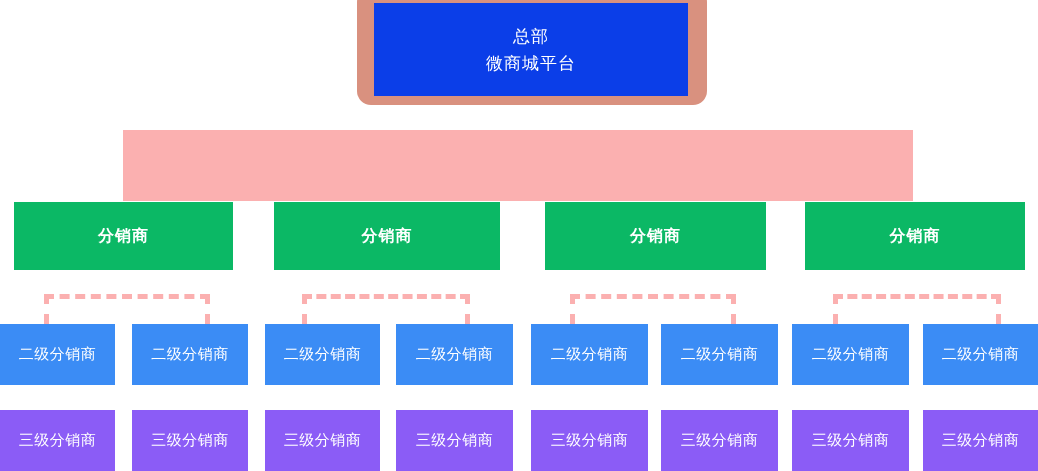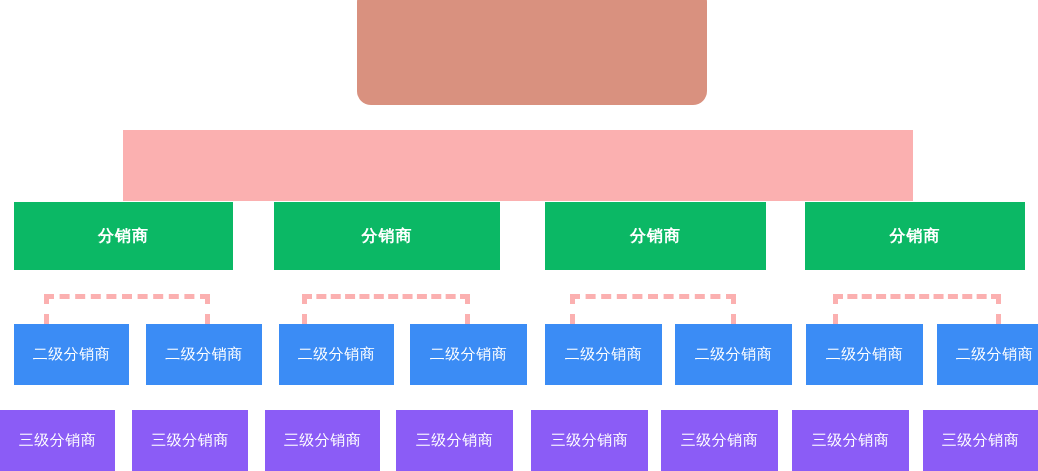--- a/index.html
+++ b/index.html
@@ -71,39 +71,42 @@
   
   .lvl2{
     position:absolute;
     top:324px;height:61px;
     background:#3b8cf5;
     color:#ffffff;
     display:flex;align-items:center;justify-content:center;
     font-size:15px;letter-spacing:0.5px;
     box-sizing:border-box;
     white-space:nowrap;
-    margin-left:14px;
   }
   .lvl3{
     position:absolute;
     top:410px;height:61px;
     background:#8b5cf6;
     color:#ffffff;
     display:flex;align-items:center;justify-content:center;
     font-size:15px;letter-spacing:0.5px;
     box-sizing:border-box;
     white-space:nowrap;
   }
 </style>
 </head>
 <body>
 
 <div id="chart">
 
   <div class="hq-outer"></div>
+  <div class="hq-inner">
+    <span>总部</span>
+    <span>微商城平台</span>
+  </div>
 
   <div class="pink-bar"></div>
 
   <div class="lvl1" style="left:14px;width:219px;">分销商</div>
   <div class="lvl1" style="left:274px;width:226px;">分销商</div>
   <div class="lvl1" style="left:545px;width:221px;">分销商</div>
   <div class="lvl1" style="left:805px;width:220px;">分销商</div>
 
   <div class="bracket" style="left:44px;width:166px;"></div>
   <div class="bracket" style="left:302px;width:168px;"></div>

